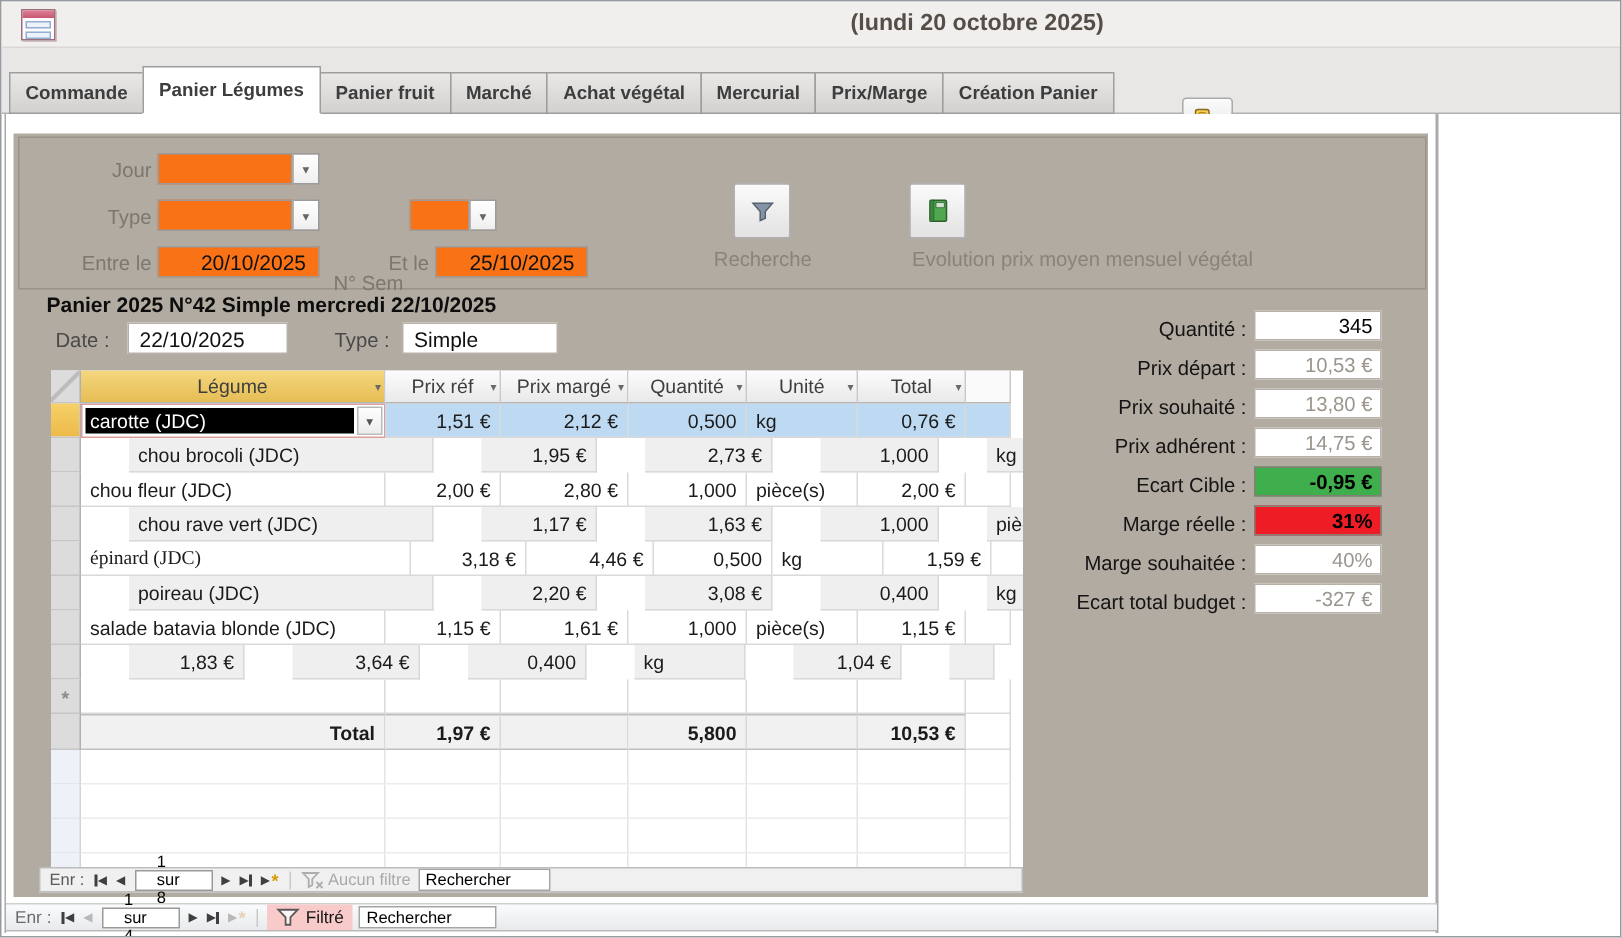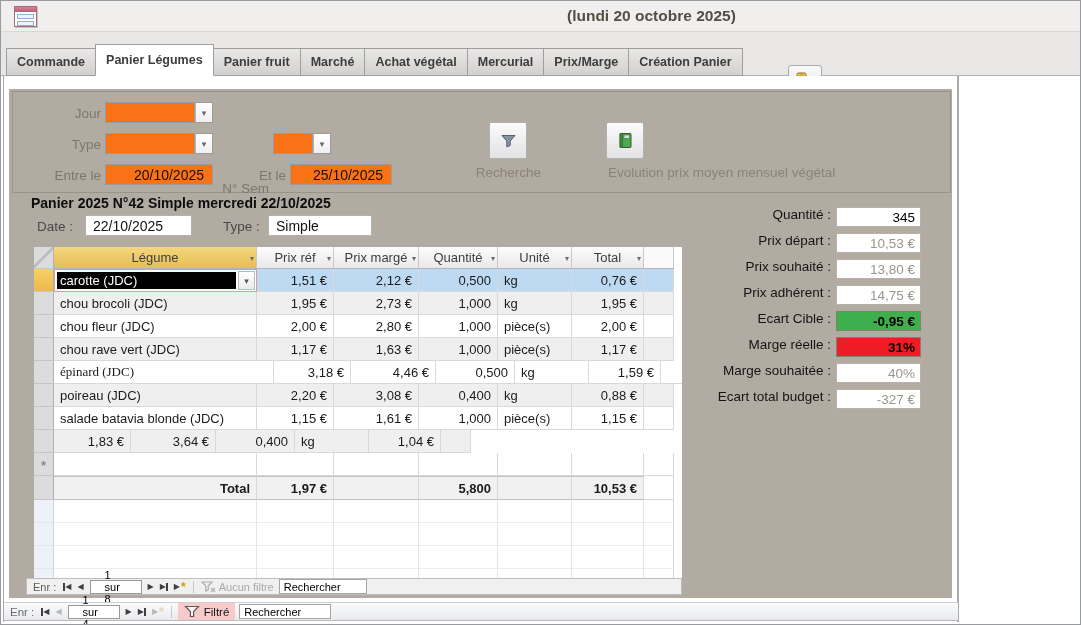--- a/index.html
+++ b/index.html
@@ -64,37 +64,37 @@
           display:flex;align-items:center;padding:0 6px;overflow:hidden;white-space:nowrap;}
   .num{justify-content:flex-end;}
   .g-sel{width:20px;flex:none;background:#dcdcdc;border-right:1px solid #b0b0b0;
          border-bottom:1px solid #c6c6c6;display:flex;align-items:center;justify-content:center;}
   .g-corner{background:#dcdcdc linear-gradient(135deg,transparent 44%,#bdbdbd 46%,#bdbdbd 54%,transparent 56%);}
   .g-h{background:linear-gradient(#fcfcfc,#e9e9e9);border-right:1px solid #c9c9c9;
        border-bottom:1px solid #b5b5b5;color:#3e3e3e;justify-content:center;position:relative;}
   .g-h .arr{position:absolute;right:2px;top:50%;transform:translateY(-45%);font-size:8px;color:#6a6a6a;}
   .g-h.hdr-legume{background:linear-gradient(#f4d77e,#e6bd55);}
   .sel-active{background:linear-gradient(#f6d069,#ecba49);}
-  .row-alt .g-cell{background:#efefef;}
+  .row-alt .g-cell{background:#efefef;margin-left:32px;}
   .row-selected .g-cell{background:#bddaf2;}
   .combo-cell{background:#fff !important;border:1px solid #da9f9d !important;padding:0 !important;}
   .combo-text{flex:1;margin:2px 1px 2px 2px;background:#000;color:#fff;padding:1px 3px;font-size:13px;}
   .combo-ddb{width:17px;align-self:stretch;margin:1px;background:linear-gradient(#fefefe,#ececec);
              border:1px solid #b9b9b9;display:flex;align-items:center;justify-content:center;
              font-size:9px;color:#555;}
   .star{font-size:13px;font-weight:bold;color:#8a8a8a;margin-top:2px;}
   .g-trow{height:24px;}
   .g-t{background:#f1f1f1;border-top:1px solid #bfbfbf;border-bottom:1px solid #bfbfbf;font-weight:bold;}
   .g-f{border-right:1px solid #e4e4e4;border-bottom:1px solid #ececec;}
   .g-fsel{background:#eef1f8;border-right:1px solid #cfd4df;border-bottom:1px solid #e3e6ee;}
   .padc{border-right:1px solid #d9d9d9;}
 
   
   .summary{position:absolute;left:700px;top:206px;width:220px;display:flex;flex-direction:column;}
-  .sum-row{display:flex;align-items:flex-start;height:20px;margin-bottom:6px;}
+  .sum-row{display:flex;align-items:flex-end;height:20px;margin-bottom:6px;}
   .sum-label{flex:1;text-align:right;font-size:13.5px;color:#141414;margin-right:5px;white-space:nowrap;}
   .sum-val{width:85px;height:20px;border:1px solid #b7b1a9;background:#fff;font-size:13.5px;
            display:flex;align-items:center;justify-content:flex-end;padding:0 5px;color:#000;}
   .v-muted{color:#9b958d;}
   .v-green{background:#3fae4c;font-weight:bold;border-color:#847e75;}
   .v-red{background:#ee1c25;font-weight:bold;border-color:#847e75;}
 
   
   .nav{display:flex;align-items:center;font-size:11px;color:#3c3c3c;}
   .nav-inner{position:absolute;left:25px;top:577px;width:656px;height:17px;background:#f0f0f0;

